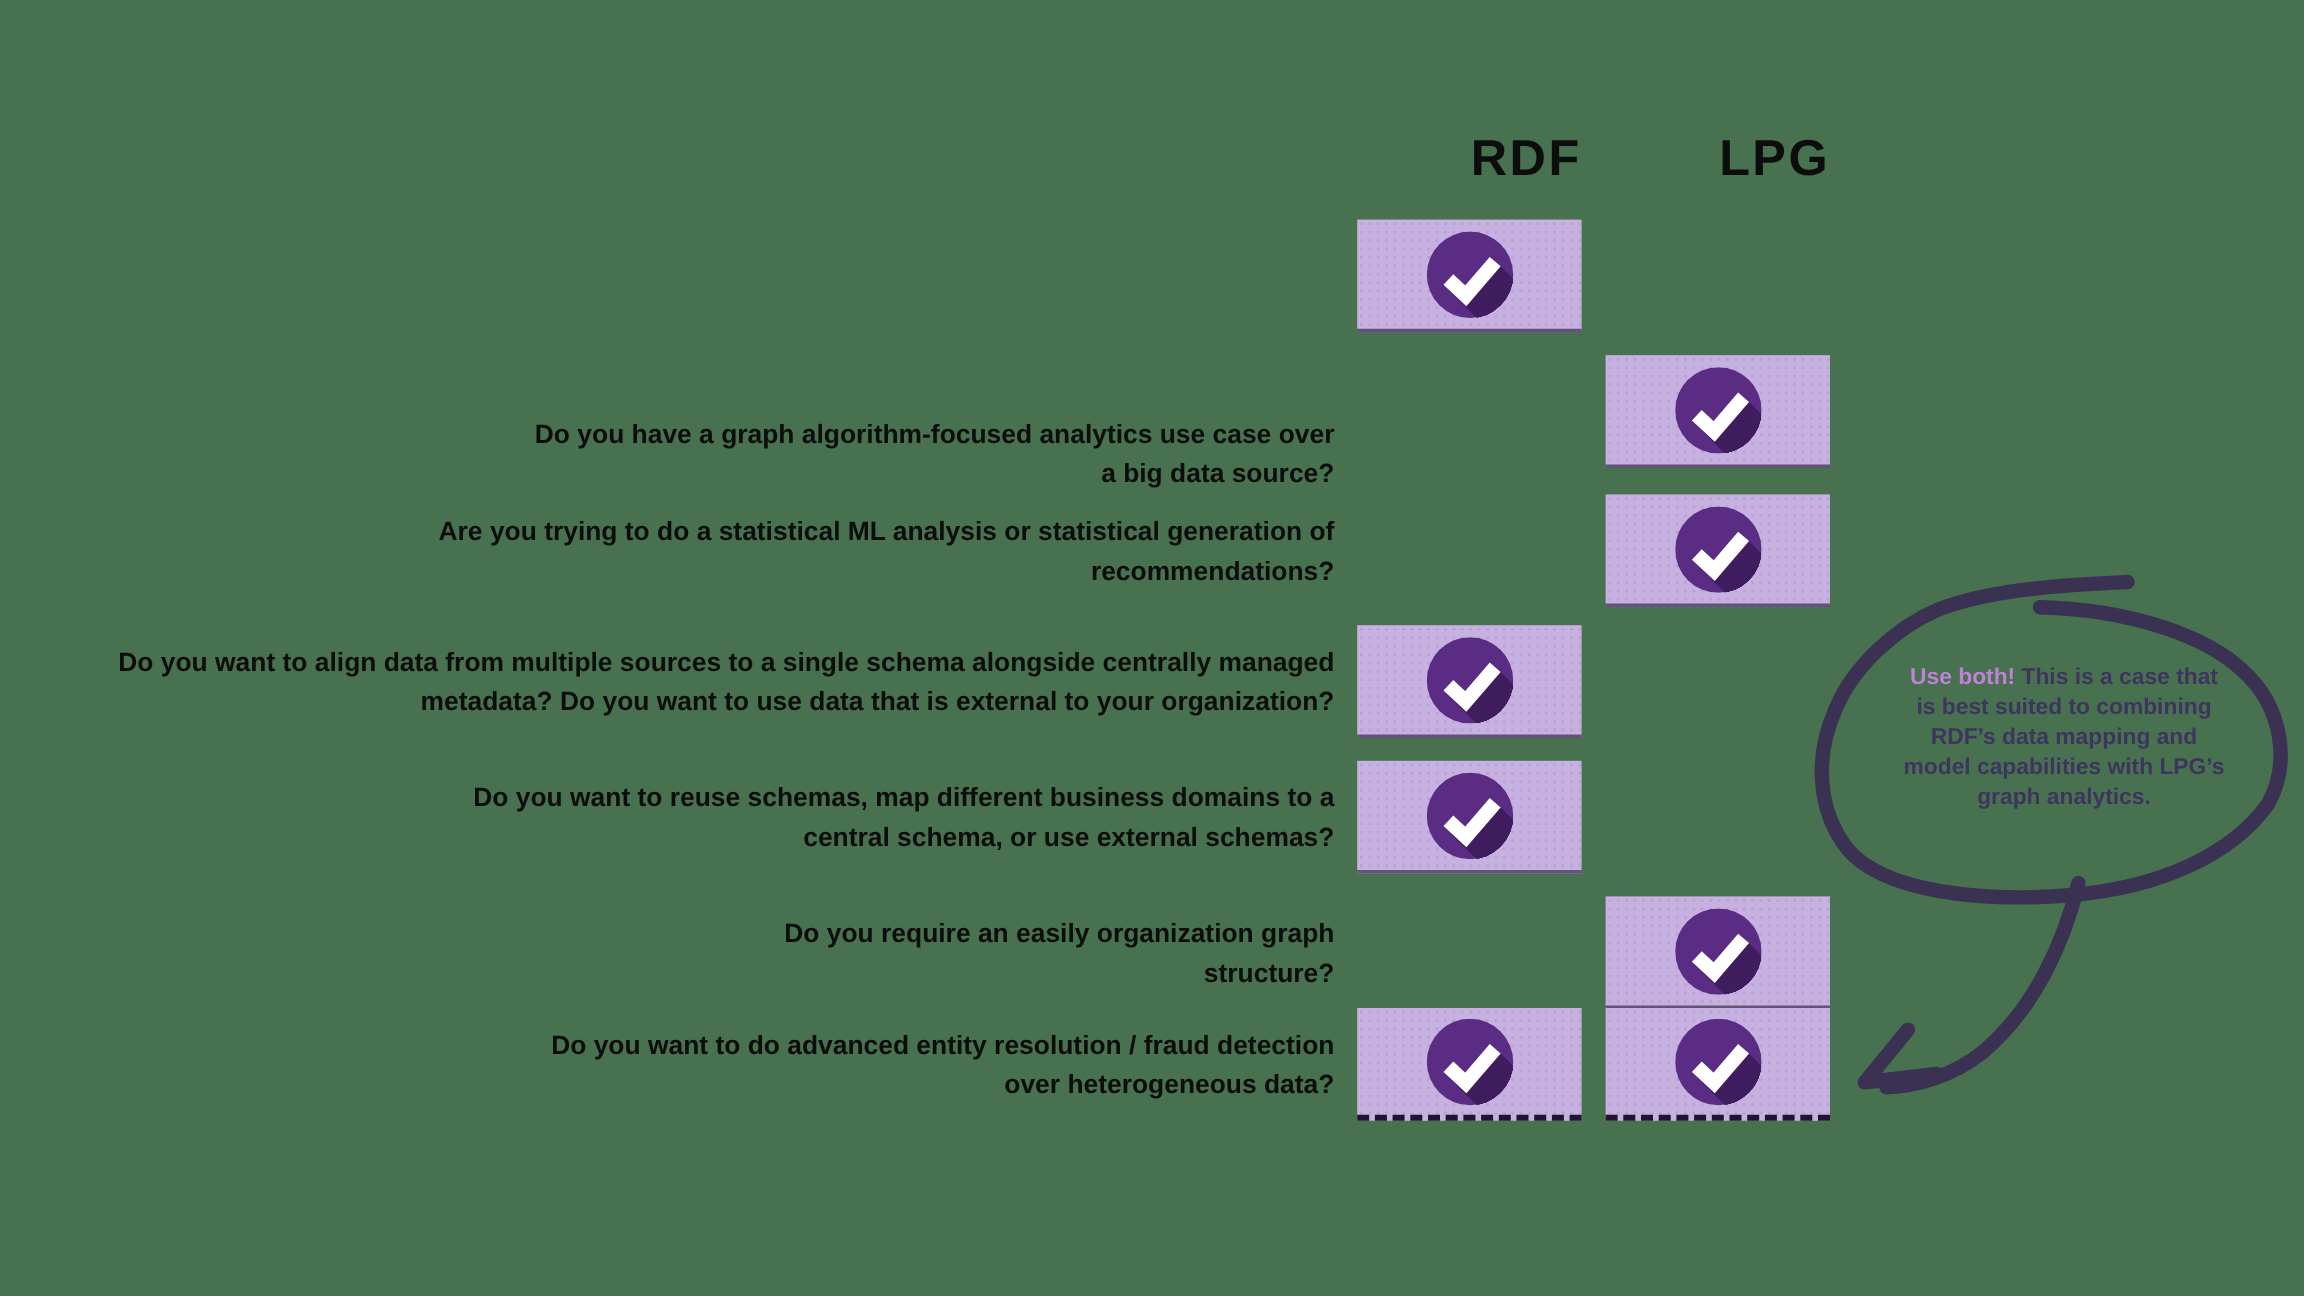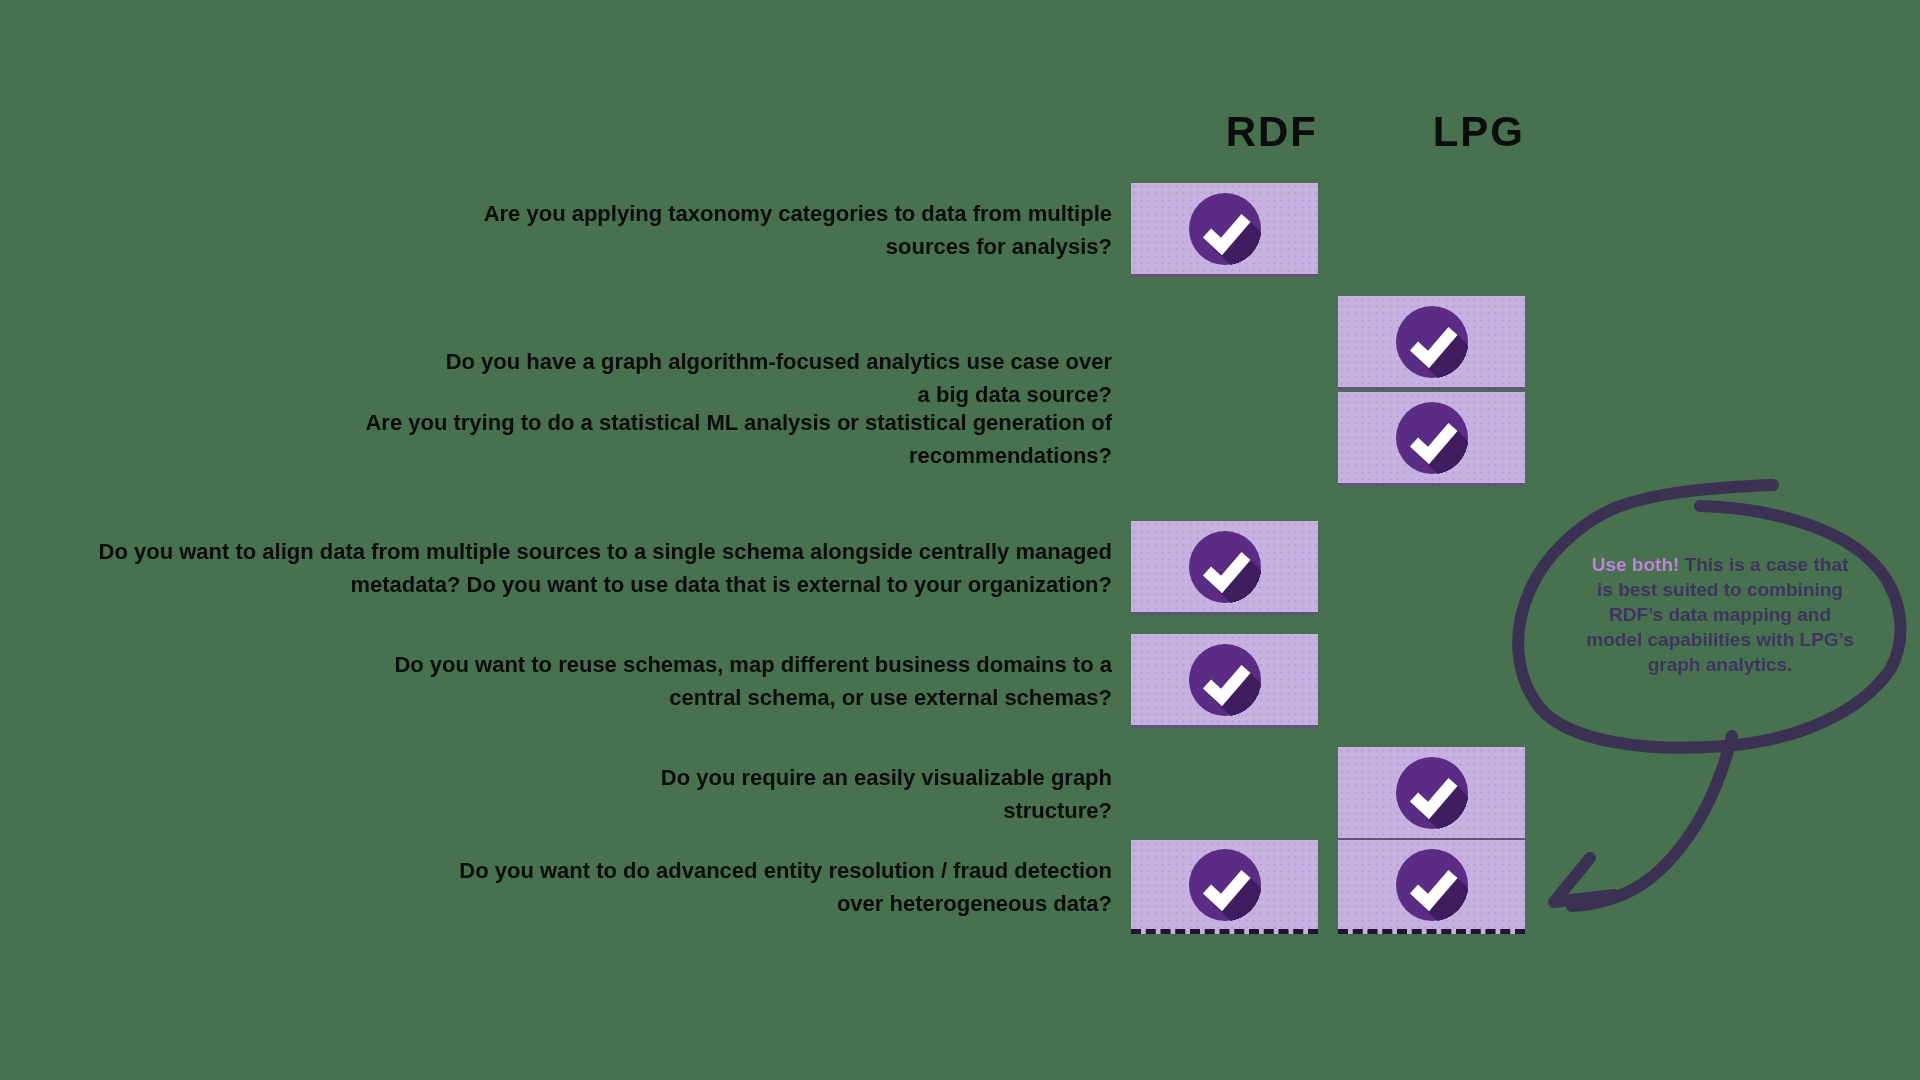--- a/index.html
+++ b/index.html
@@ -67,21 +67,20 @@
     </defs>
 </svg>
 
 <div class="canvas">
 
   <div class="col-header" id="hdr-rdf">RDF</div>
   <div class="col-header" id="hdr-lpg">LPG</div>
 
   <div id="rows">
       <div class="row" style="top: 183px;">
-        <div class="question" style="max-width: 650px;">Are you applying taxonomy categories to data from multiple sources for analysis?</div>
         <div class="cell rdf">
           <svg class="check" viewBox="0 0 72 72">
             <circle class="ck-bg" cx="36" cy="36" r="36"></circle>
             <g clip-path="url(#ckclip)">
               <path class="ck-sh" d="M18 40 L32.5 53.5 L57 25" transform="translate(2,2)"></path>
               <path class="ck-sh" d="M18 40 L32.5 53.5 L57 25" transform="translate(4,4)"></path>
               <path class="ck-sh" d="M18 40 L32.5 53.5 L57 25" transform="translate(6,6)"></path>
               <path class="ck-sh" d="M18 40 L32.5 53.5 L57 25" transform="translate(8,8)"></path>
               <path class="ck-sh" d="M18 40 L32.5 53.5 L57 25" transform="translate(10,10)"></path>
               <path class="ck-sh" d="M18 40 L32.5 53.5 L57 25" transform="translate(12,12)"></path>
@@ -160,21 +159,21 @@
               <path class="ck-sh" d="M18 40 L32.5 53.5 L57 25" transform="translate(64,64)"></path>
               <path class="ck-sh" d="M18 40 L32.5 53.5 L57 25" transform="translate(66,66)"></path>
               <path class="ck-sh" d="M18 40 L32.5 53.5 L57 25" transform="translate(68,68)"></path>
               <path class="ck-sh" d="M18 40 L32.5 53.5 L57 25" transform="translate(70,70)"></path>
               <path class="ck-sh" d="M18 40 L32.5 53.5 L57 25" transform="translate(72,72)"></path>
             </g>
             <path class="ck-mk" d="M18 40 L32.5 53.5 L57 25"></path>
           </svg>
         </div>
       </div>
-      <div class="row" style="top: 392px;">
+      <div class="row" style="top: 412px;">
         <div class="question" style="max-width: 800px;">Are you trying to do a statistical ML analysis or statistical generation of recommendations?</div>
         <div class="cell lpg">
           <svg class="check" viewBox="0 0 72 72">
             <circle class="ck-bg" cx="36" cy="36" r="36"></circle>
             <g clip-path="url(#ckclip)">
               <path class="ck-sh" d="M18 40 L32.5 53.5 L57 25" transform="translate(2,2)"></path>
               <path class="ck-sh" d="M18 40 L32.5 53.5 L57 25" transform="translate(4,4)"></path>
               <path class="ck-sh" d="M18 40 L32.5 53.5 L57 25" transform="translate(6,6)"></path>
               <path class="ck-sh" d="M18 40 L32.5 53.5 L57 25" transform="translate(8,8)"></path>
               <path class="ck-sh" d="M18 40 L32.5 53.5 L57 25" transform="translate(10,10)"></path>
@@ -302,21 +301,21 @@
               <path class="ck-sh" d="M18 40 L32.5 53.5 L57 25" transform="translate(66,66)"></path>
               <path class="ck-sh" d="M18 40 L32.5 53.5 L57 25" transform="translate(68,68)"></path>
               <path class="ck-sh" d="M18 40 L32.5 53.5 L57 25" transform="translate(70,70)"></path>
               <path class="ck-sh" d="M18 40 L32.5 53.5 L57 25" transform="translate(72,72)"></path>
             </g>
             <path class="ck-mk" d="M18 40 L32.5 53.5 L57 25"></path>
           </svg>
         </div>
       </div>
       <div class="row" style="top: 747px;">
-        <div class="question" style="max-width: 560px;">Do you require an easily visualizable graph structure?</div>
+        <div class="question" style="max-width: 560px;">Do you require an easily organization graph structure?</div>
         <div class="cell lpg">
           <svg class="check" viewBox="0 0 72 72">
             <circle class="ck-bg" cx="36" cy="36" r="36"></circle>
             <g clip-path="url(#ckclip)">
               <path class="ck-sh" d="M18 40 L32.5 53.5 L57 25" transform="translate(2,2)"></path>
               <path class="ck-sh" d="M18 40 L32.5 53.5 L57 25" transform="translate(4,4)"></path>
               <path class="ck-sh" d="M18 40 L32.5 53.5 L57 25" transform="translate(6,6)"></path>
               <path class="ck-sh" d="M18 40 L32.5 53.5 L57 25" transform="translate(8,8)"></path>
               <path class="ck-sh" d="M18 40 L32.5 53.5 L57 25" transform="translate(10,10)"></path>
               <path class="ck-sh" d="M18 40 L32.5 53.5 L57 25" transform="translate(12,12)"></path>

